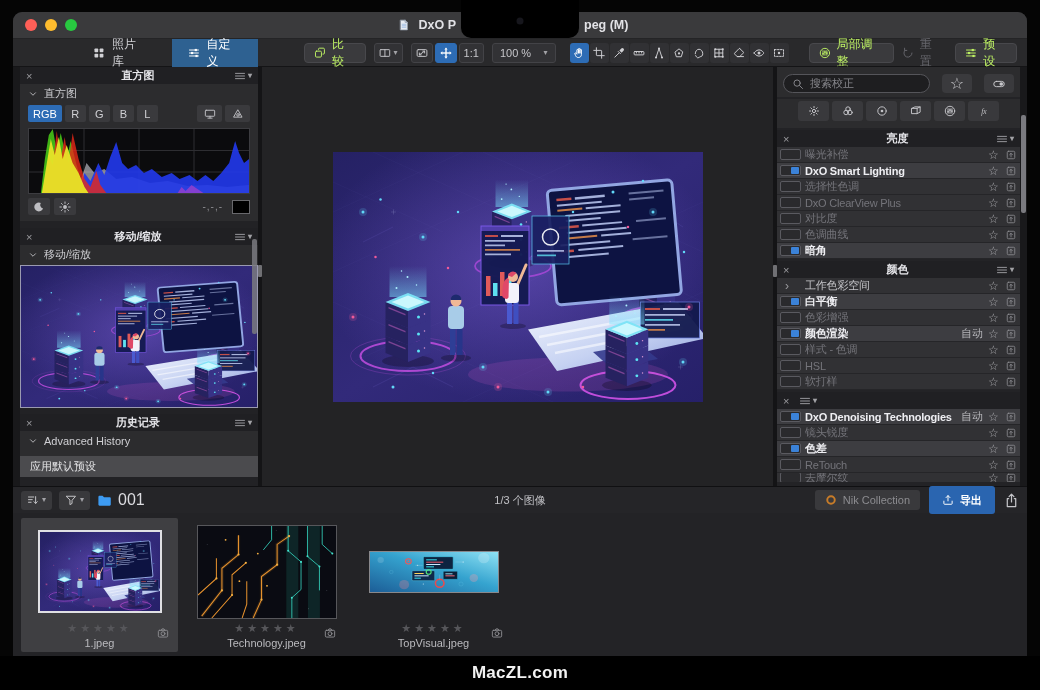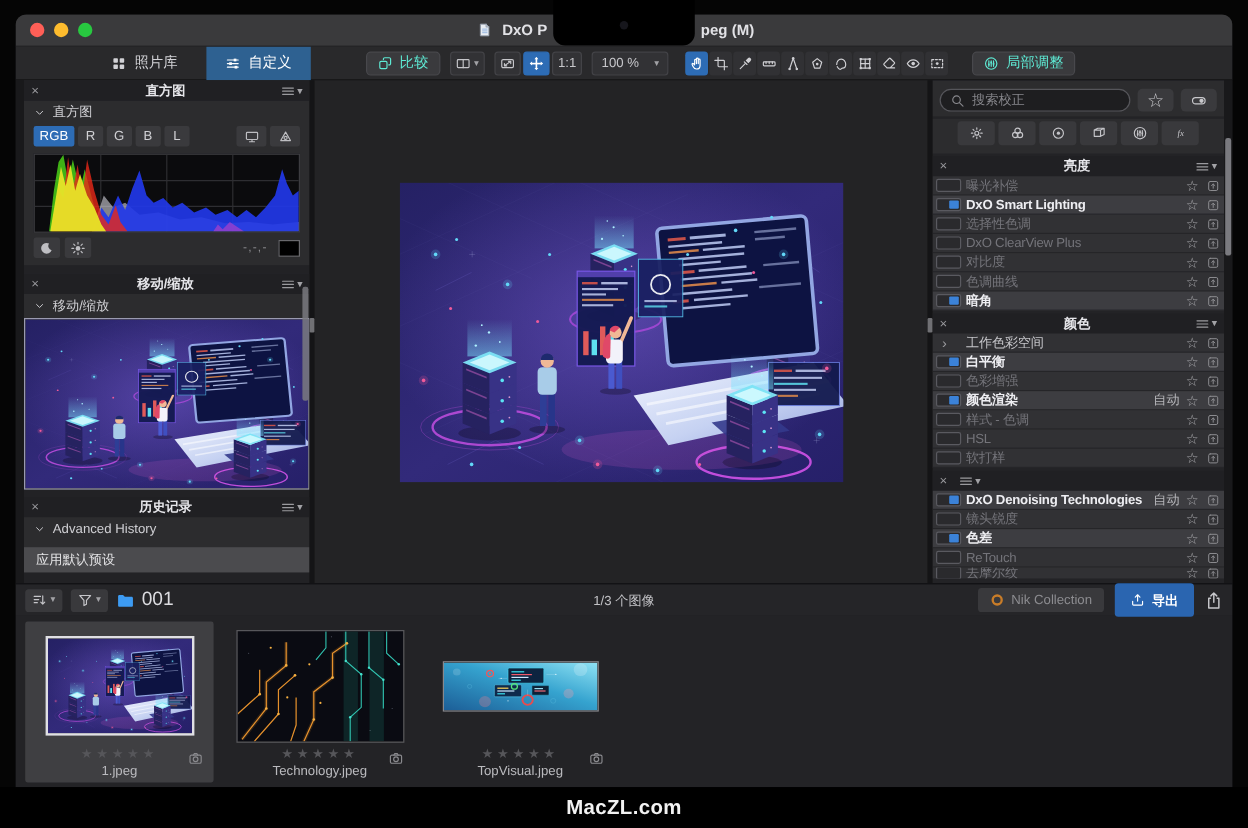--- a/index.html
+++ b/index.html
@@ -25,21 +25,21 @@
   .cam{position:absolute;left:50%;top:21px;transform:translate(-50%,-50%);width:7px;height:7px;
       border-radius:50%;background:#16161c}
 
   
   .toolbar{height:29px;background:#29292b;border-top:1px solid #242426;border-bottom:1px solid #141416;
       display:flex;align-items:center;flex:none;padding:0 10px;gap:8px;color:#c6c6ca}
   .tab{height:28px;display:flex;align-items:center;gap:7px;padding:0 16px;font-size:12px;color:#d2d2d6}
   .tab.active{background:#2e6191;color:#fff}
   .tab:first-of-type{margin-left:54px}
   .btn{display:flex;align-items:center;gap:6px;background:#3a3a3d;border:1px solid #48484c;
-      border-radius:4px;height:20px;padding:0 9px;font-size:12px;color:#5eead4}
+      border-radius:4px;height:20px;padding:0 9px;font-size:12px;color:#bef264}
   .compare{margin-left:38px}
   .mini{background:#323235;border:1px solid #434347;border-radius:3px;height:20px;min-width:22px;
       display:flex;align-items:center;justify-content:center;padding:0 4px;gap:3px;font-size:11px}
   .mini.active{background:#2d6cb5;border-color:#2d6cb5;color:#fff}
   .viewgrp{display:flex;gap:2px}
   .zoom-select{width:64px;justify-content:space-between;padding:0 7px}
   .carat{font-size:8px;color:#a2a2a6;line-height:1}
   .tool-group{display:flex;gap:1px;margin-left:6px}
   .toolbtn{width:19px;height:20px;display:flex;align-items:center;justify-content:center;
       border-radius:3px;color:#cfcfd3;background:#313134}
@@ -84,21 +84,21 @@
   .divider{width:4px;background:#141416;position:relative;flex:none}
   .divider .handle{position:absolute;top:198px;left:0;width:4px;height:12px;background:#707074;border-radius:1px}
 
   
   .canvas{flex:1;background:#232325;display:flex;align-items:center;justify-content:center;min-width:0}
   .photo{width:370px;height:250px;flex:none}
   .photo svg{width:100%;height:100%;display:block}
 
   
   .right{width:243px;background:#232326;display:flex;flex-direction:column;flex:none;overflow:hidden;gap:2px}
-  .search-row{display:flex;gap:6px;padding:7px 6px 4px;background:#2c2c2e}
+  .search-row{display:flex;gap:12px;padding:7px 6px 4px;background:#2c2c2e}
   .search{flex:1;height:19px;background:#1e1e20;border:1px solid #55555a;border-radius:10px;
       display:flex;align-items:center;gap:6px;padding:0 8px;font-size:11px;color:#87878c}
   .sq{width:30px;height:19px;background:#3a3a3d;border-radius:4px;display:flex;align-items:center;
       justify-content:center;color:#c8c8cc}
   .cats{display:flex;justify-content:center;gap:3px;padding:2px 0 7px;background:#2c2c2e}
   .cat{width:31px;height:20px;background:#39393c;border-radius:3px;display:flex;align-items:center;
       justify-content:center;color:#c4c4c8}
   .prow{height:16px;display:flex;align-items:center;gap:4px;padding:0 3px;font-size:11px;
       background:#313134;border-bottom:1px solid #252528}
   .prow .lbl{flex:1;overflow:hidden;white-space:nowrap;letter-spacing:-.2px}
@@ -752,20 +752,34 @@
               <use href="#i-selective"></use>
             </svg>
           </div>
         </div>
       <div class="btn local">
         <svg class="ic ic-s">
             <use href="#i-local"></use>
           </svg>
         <span>局部调整</span>
       </div>
+      <div class="right-tools">
+        <div class="reset-btn">
+          <svg class="ic ic-s">
+              <use href="#i-reset"></use>
+            </svg>
+          <span>重置</span>
+        </div>
+        <div class="btn">
+          <svg class="ic ic-s">
+              <use href="#i-sliders"></use>
+            </svg>
+          <span>预设</span>
+        </div>
+      </div>
     </div>
 
     <div class="main">
 
       <aside class="left">
         <div class="sec">
           <div class="sec-header">
             <span class="x">×</span>
             <span class="t">直方图</span>
             <span class="m">

